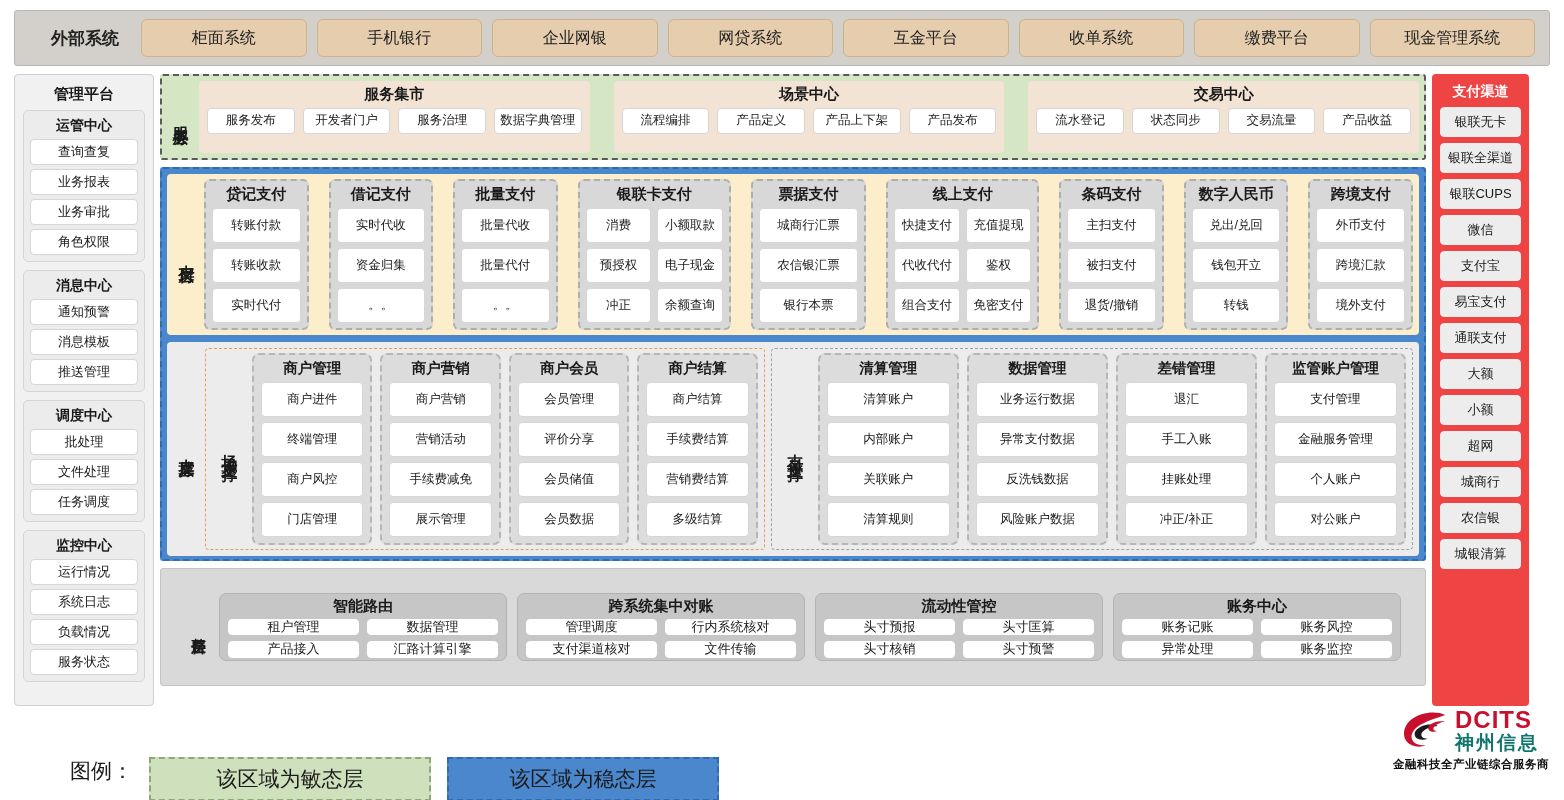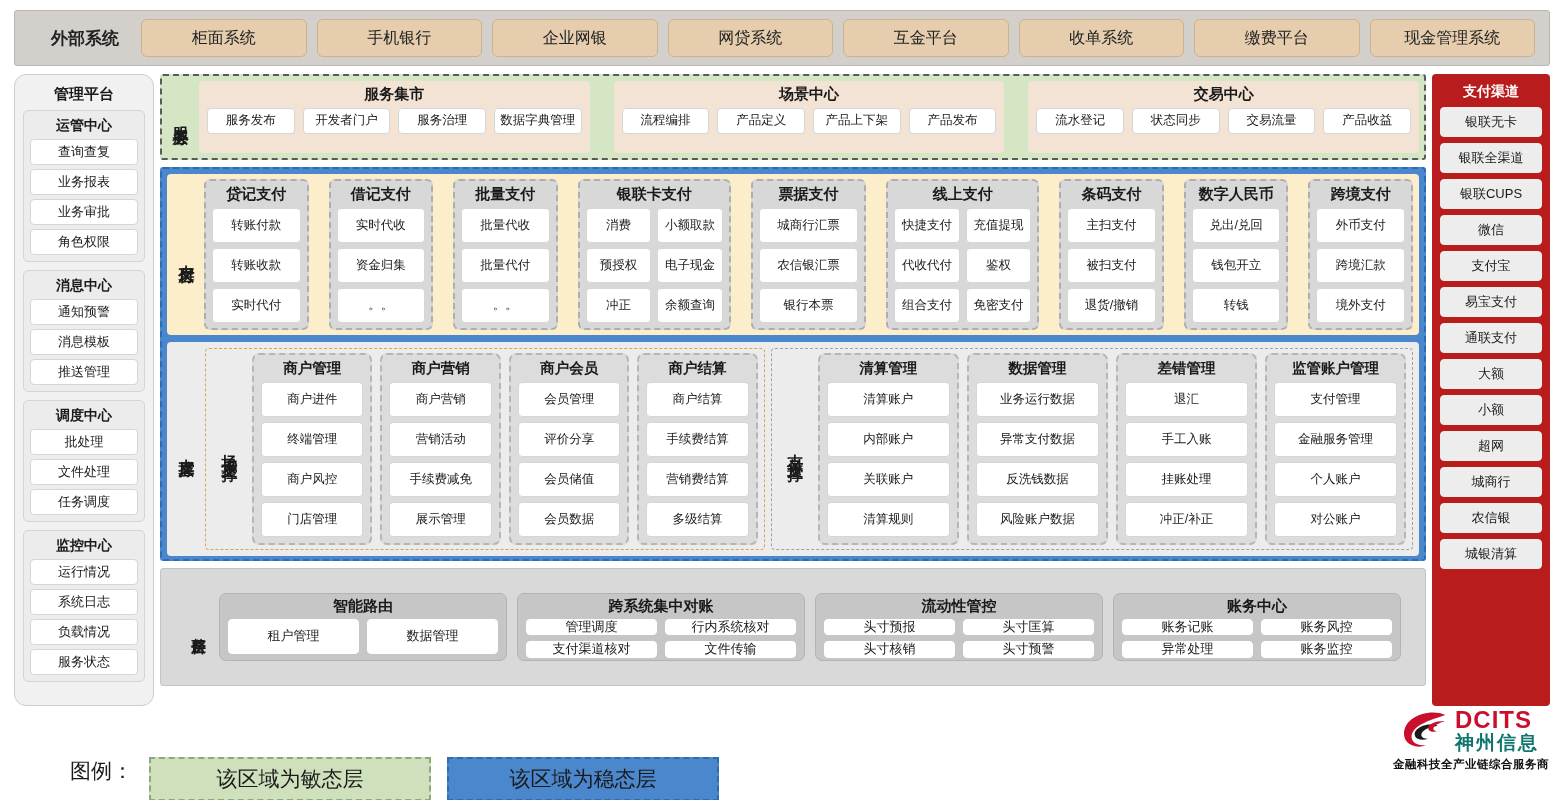--- a/index.html
+++ b/index.html
@@ -29,36 +29,36 @@
   #external-bar .exts { flex:1; display:flex; justify-content:space-between; gap:10px; }
   #external-bar .ext {
     flex:1; height:38px; background:#e5cdae; border:1px solid #cdb28d; border-radius:6px;
     display:flex; align-items:center; justify-content:center;
     font-size:16px; color:#222;
   }
 
   
   #mgmt {
     position:absolute; left:14px; top:74px; width:140px; height:632px;
-    background:#f1f1f1; border:1px solid #cfcfcf; border-radius:12px;
+    background:#f1f1f1; border:1px solid #cfcfcf; border-radius:4px;
     padding:6px 8px;
   }
   #mgmt > .mtitle { font-size:15px; font-weight:bold; text-align:center; padding:4px 0 6px; }
   .mgroup {
     background:#ececec; border:1px solid #d5d5d5; border-radius:5px;
     padding:4px 6px 6px; margin-bottom:8px;
   }
   .mgroup .gtitle { font-size:14px; font-weight:bold; text-align:center; padding:2px 0 4px; }
   .mgroup .chip { height:26px; margin-bottom:4px; font-size:13px; }
   .mgroup .chip:last-child { margin-bottom:0; }
 
   
   #channels {
-    position:absolute; left:1432px; top:74px; width:118px; height:632px;
-    background:#b91c1c; border-radius:4px; padding:6px 8px;
+    position:absolute; left:1432px; top:74px; width:97px; height:632px;
+    background:#ef4444; border-radius:4px; padding:6px 8px;
   }
   #channels .ctitle { font-size:14px; font-weight:bold; text-align:center; color:#fff; padding:3px 0 6px; }
   #channels .chip { height:30px; margin-bottom:6px; background:#ededed; border-color:#ededed; font-size:13px; }
 
   
   #center { position:absolute; left:160px; top:74px; width:1266px; height:632px; }
 
   
   #service-layer {
     height:86px; background:#d4e6c4; border:2px dashed #5a5a5a; border-radius:3px;
@@ -427,20 +427,24 @@
 
   <div id="integration-layer">
     <div class="ilabel">整合层</div>
     <div id="integration-groups" style="flex:1;display:flex;gap:10px;">
         <div class="int-group">
           <div class="gtitle">智能路由</div>
           <div class="items">
             <div class="rw">
               <div class="chip">租户管理</div>
               <div class="chip">数据管理</div>
+            </div>
+            <div class="rw">
+              <div class="chip">产品接入</div>
+              <div class="chip">汇路计算引擎</div>
             </div>
           </div>
         </div>
         <div class="int-group">
           <div class="gtitle">跨系统集中对账</div>
           <div class="items">
             <div class="rw">
               <div class="chip">管理调度</div>
               <div class="chip">行内系统核对</div>
             </div>

